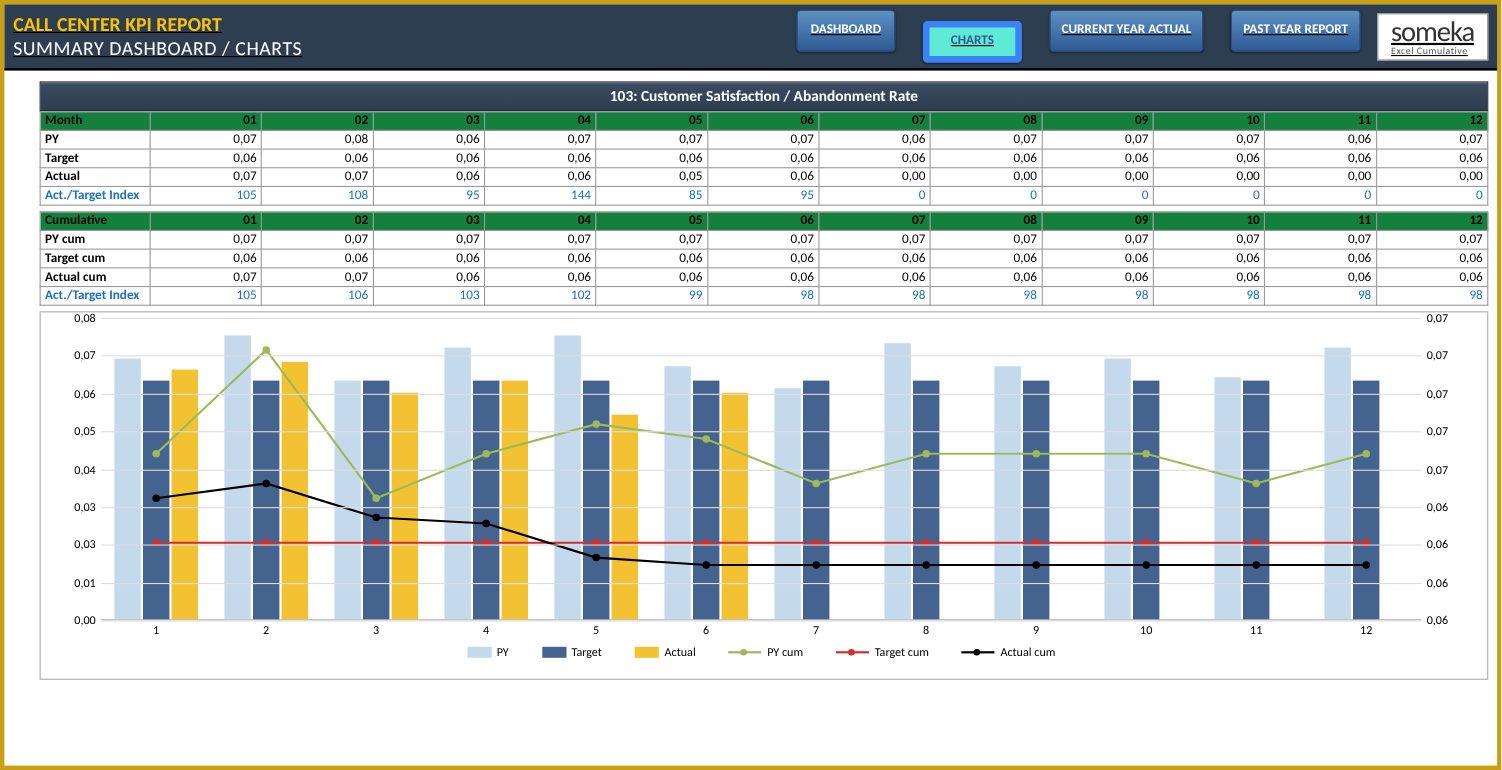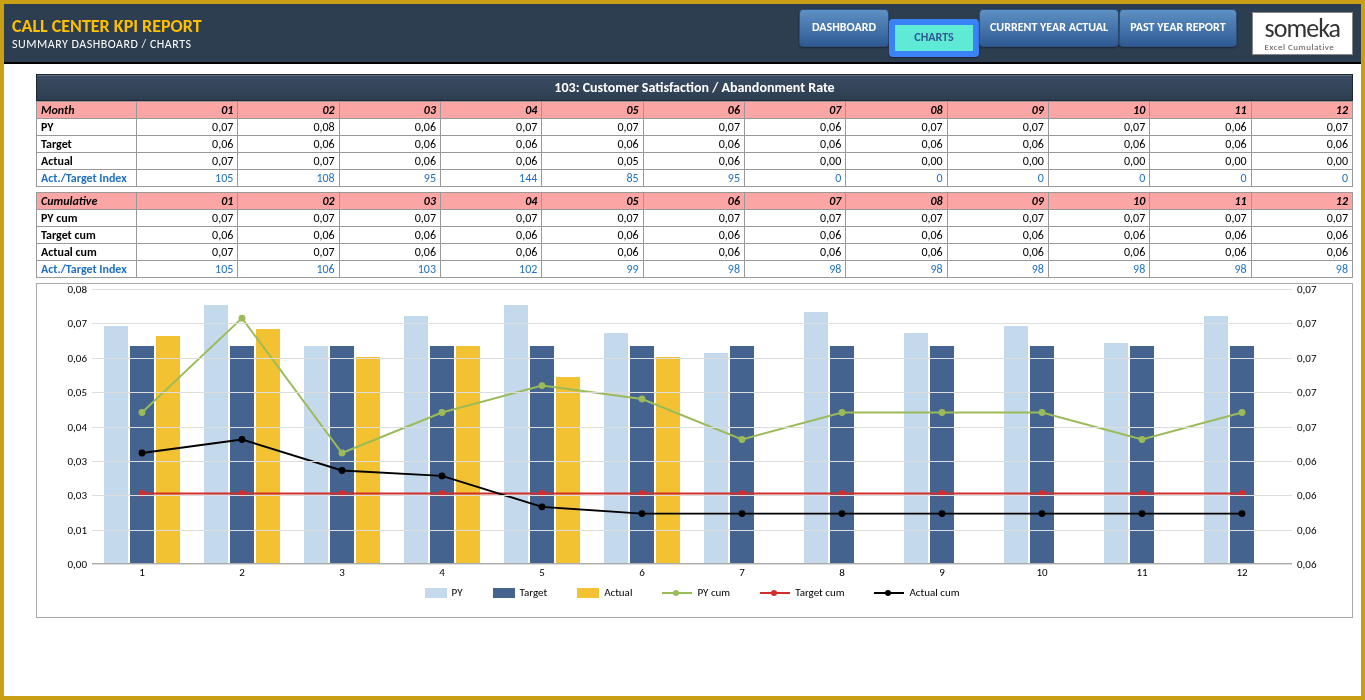--- a/index.html
+++ b/index.html
@@ -1,32 +1,32 @@
 <!DOCTYPE html>
 <html><head>
 <meta charset="utf-8">
 <style>
   * { box-sizing: border-box; margin: 0; padding: 0; }
   body { font-family: Calibri, Arial, sans-serif; background: #fff; font-size: 13px; }
   .frame { width: 1365px; height: 700px; border: 4px solid #c9a015; padding: 0; background: #fff; }
-  .header-area { display: flex; align-items: center; background: #2d3e50; padding: 5px 8px; height: 60px; border-bottom: 2px solid #000; }
+  .header-area { display: flex; align-items: center; background: #2d3e50; padding: 5px 8px; height: 60px; border-bottom: 2px solid #000; text-decoration: underline; }
   .title-block { flex: 1; }
   .report-title { color: #ffc000; font-weight: bold; font-size: 18px; }
-  .sub-title { color: #fff; font-size: 12px; font-weight: 500; letter-spacing: 0.5px; }
-  .nav-buttons { display: flex; gap: 0; margin-right: 15px; }
+  .sub-title { color: #fff; font-size: 18px; font-weight: 500; letter-spacing: 0.5px; }
+  .nav-buttons { display: flex; gap: 25px; margin-right: 15px; }
   .nav-btn { padding: 5px 10px; font-size: 12px; font-weight: bold; border-radius: 4px; background: linear-gradient(to bottom,#5d90c3,#2f5a94); color: #fff; border: 1px solid #2c4f7e; box-shadow: 0 1px 2px rgba(0,0,0,0.4); min-width: 90px; text-align: center; line-height: 1.1; height: 38px; display: flex; align-items: center; justify-content: center; }
   .nav-btn.active { background: #5eead4; color: #2f5a94; border: 6px solid #3b82f6; margin-top: 10px; }
   .logo { background: #fff; color: #333; padding: 4px 12px; font-size: 16px; height: 43px; display: flex; flex-direction: column; justify-content: center; border: 1px solid #888; }
   .logo .big { font-weight: 300; font-size: 26px; line-height: 1; letter-spacing: -1px;}
   .logo .small { font-size: 9px; color: #555; letter-spacing: 0.5px;}
   .chart-section { padding: 10px 8px 0 8px; margin-left: 24px; }
   .chart-title-bar { background: linear-gradient(to bottom,#3a4c63,#2d3e50); border: 1px solid #1c2630; color: #fff; font-weight: bold; text-align: center; padding: 4px; font-size: 14px; box-shadow: inset 0 1px 0 rgba(255,255,255,0.2);}
   table.data { width: 100%; border-collapse: collapse; font-size: 12px; }
   table.data th, table.data td { border: 1px solid #999; padding: 1px 4px; text-align: right; height: 17px; }
-  table.data th { background: #fca5a5; font-weight: bold; font-style: italic; }
+  table.data th { background: #15803d; font-weight: bold; }
   table.data .row-label { text-align: left; font-weight: bold; width: 100px;}
   table.data .idx td { color: #1f6fc2; }
   table.data .idx .row-label { color: #1f6fc2; }
   .table-gap { height: 5px; }
   .chart-box { height: 335px; border: 1px solid #aaa; margin-top: 5px; position: relative; padding: 5px 10px 5px 5px; }
   .plot { position: relative; height: 275px; margin-left: 50px; margin-right: 50px; border-bottom: 1px solid #aaa; }
   .ytick-l { position: absolute; left: -45px; font-size: 11px; transform: translateY(-50%); width: 40px; text-align: right; }
   .ytick-r { position: absolute; right: -45px; font-size: 11px; transform: translateY(-50%); width: 40px; text-align: left; }
   .grid { position: absolute; left: 0; right: 0; border-top: 1px solid #ddd; }
   .bars { position: absolute; bottom: 0; display: flex; width: 100%; }

